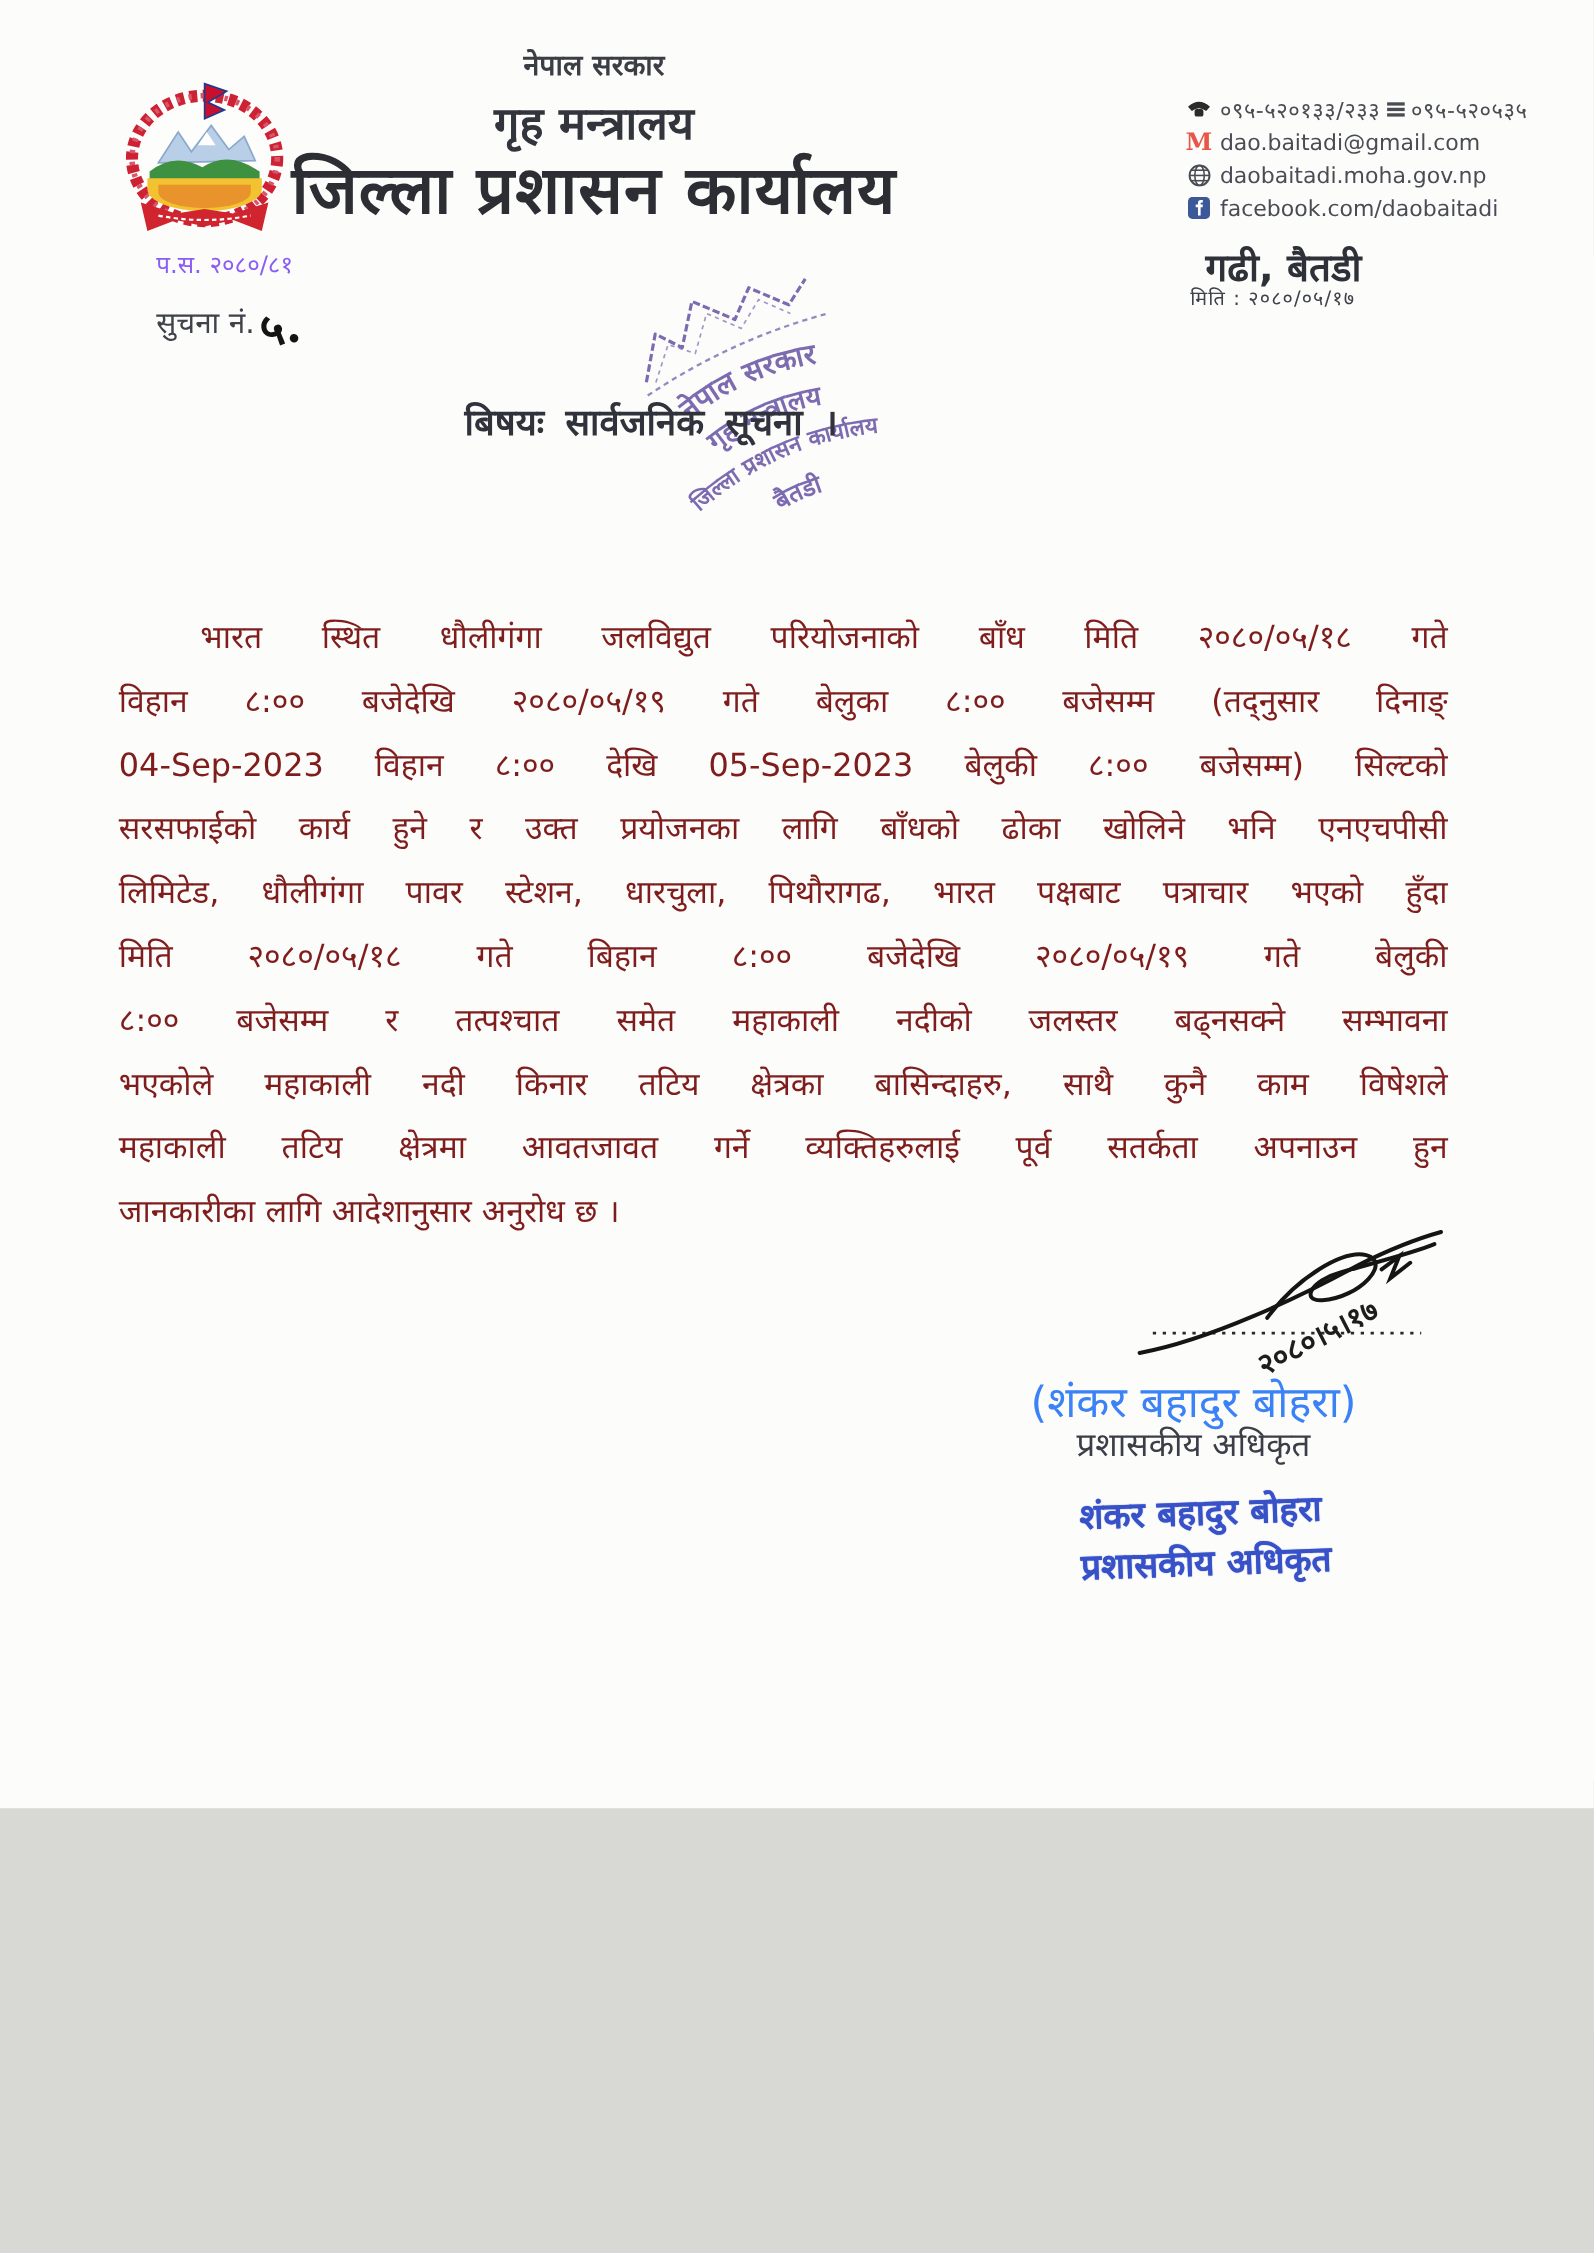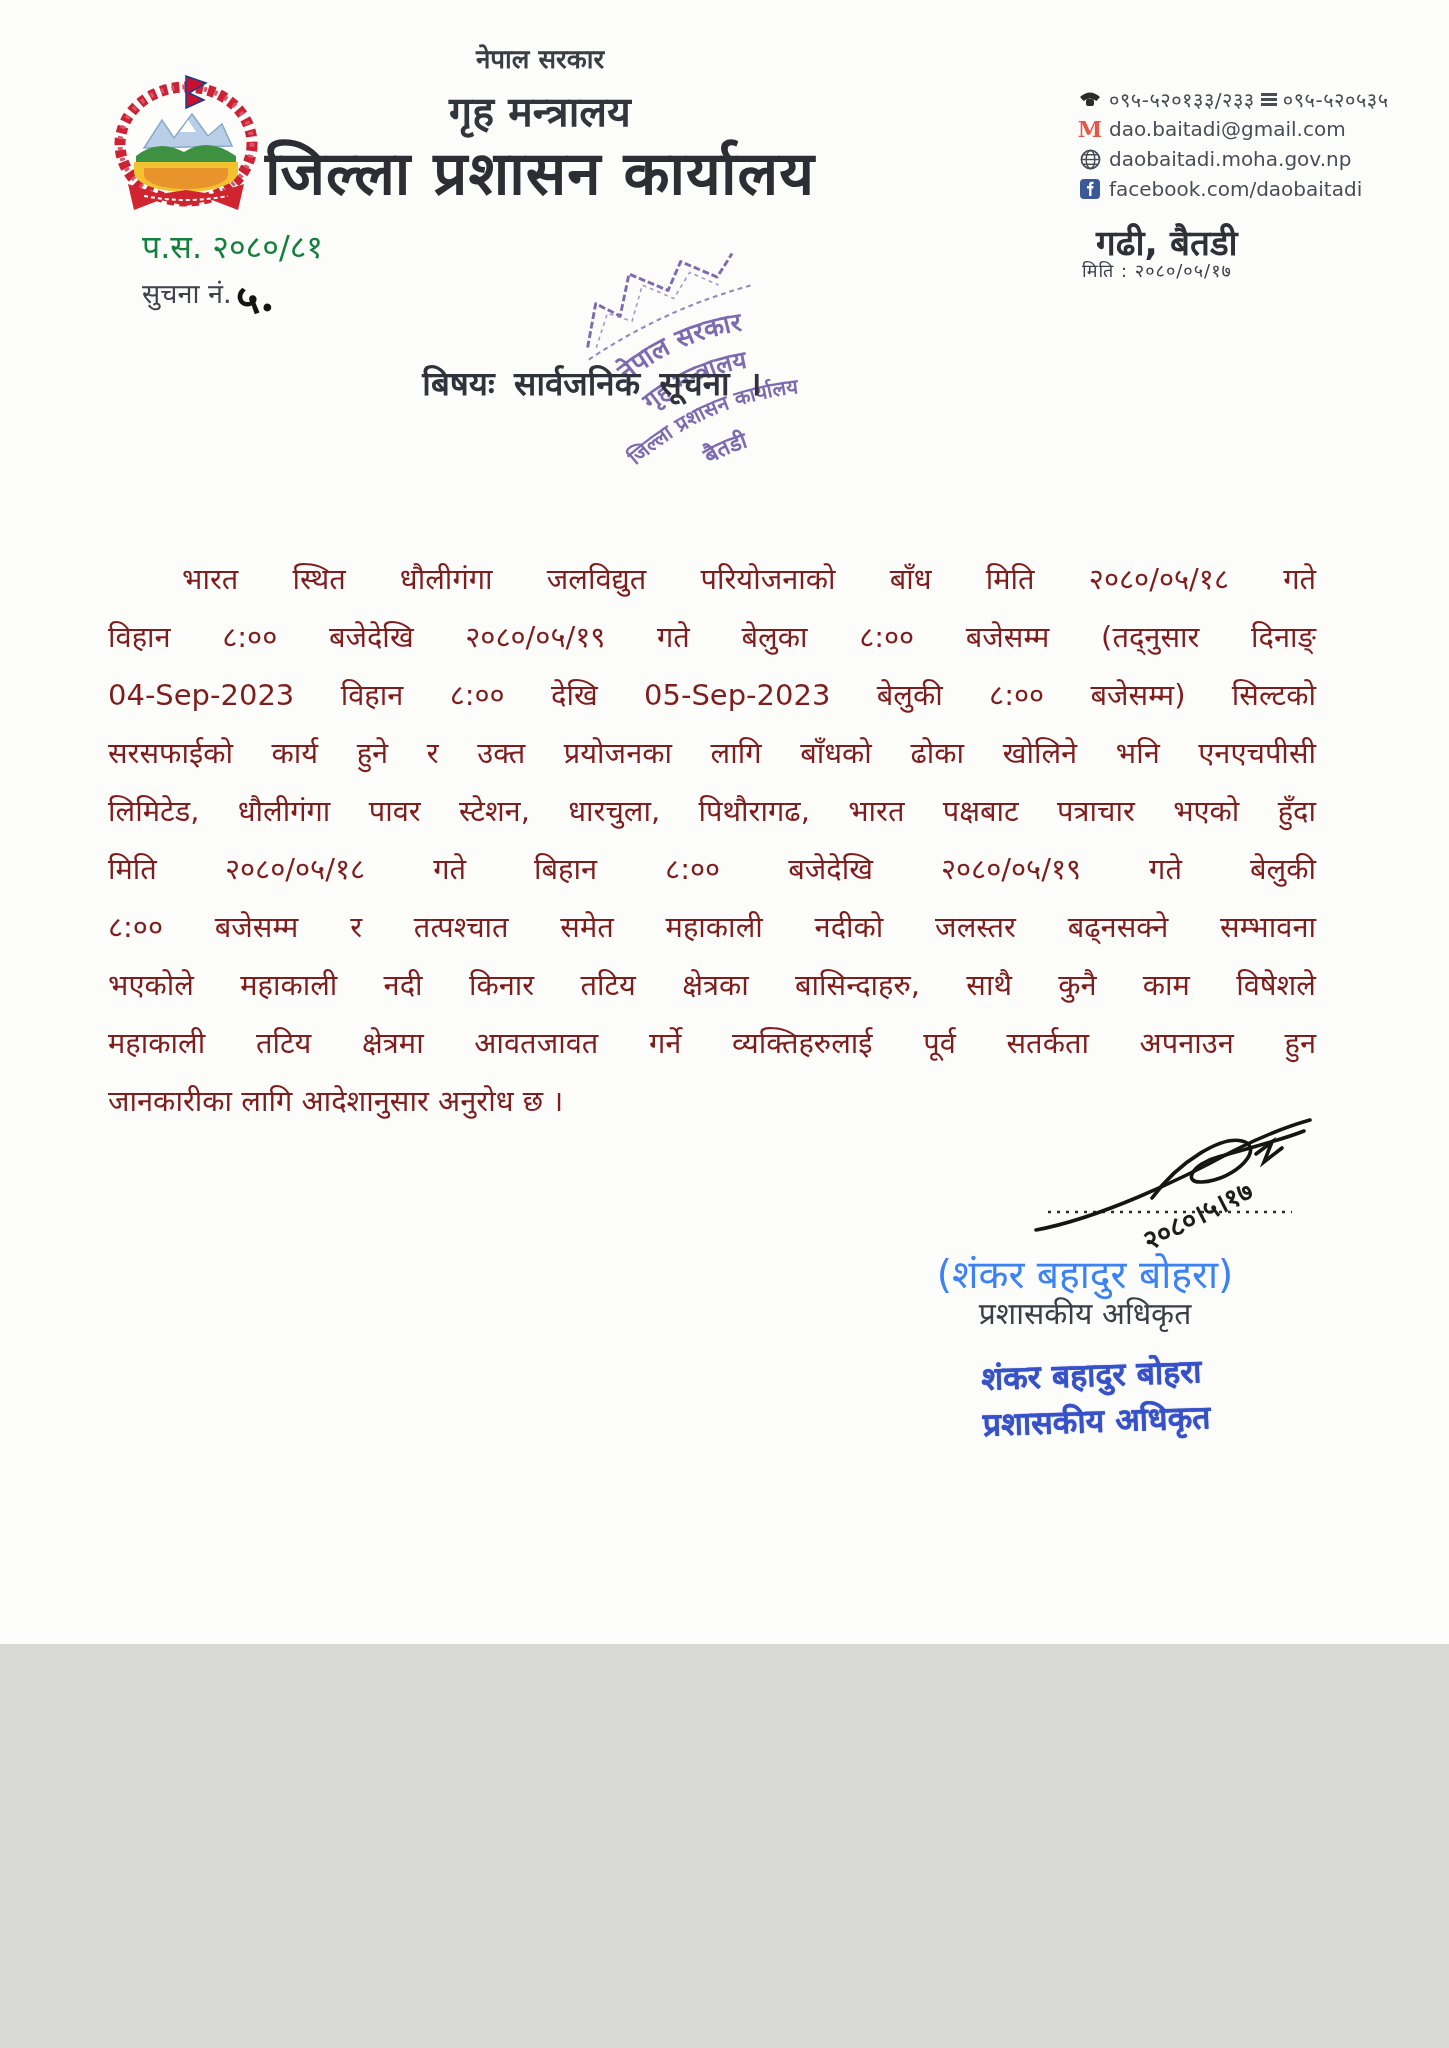--- a/index.html
+++ b/index.html
@@ -20,21 +20,21 @@
   .contact{position:absolute;left:1078px;top:84px;font-size:20px;color:#4a4c55;text-align:right;}
   .contact .row{display:flex;align-items:center;height:30px;white-space:nowrap;}
   .cicon{display:inline-flex;width:24px;height:22px;align-items:center;justify-content:center;margin-right:7px;flex:0 0 24px;}
   .gmail-m{color:#e8564a;font-weight:700;font-size:22px;font-family:"DejaVu Serif",serif;}
   .phone-row .num{letter-spacing:0.5px;}
   .fax-sep{display:inline-block;margin:0 6px;}
   .fax-sep i{display:block;width:16px;height:3px;background:#4a4c55;margin:2px 0;}
   .addr{position:absolute;left:1096px;top:218px;font-size:35px;font-weight:700;color:#2f3138;}
 
   
-  .refnum{position:absolute;left:142px;top:224px;font-size:32px;color:#15803d;}
+  .refnum{position:absolute;left:142px;top:224px;font-size:22px;color:#8b5cf6;}
   .notice-line{position:absolute;left:142px;top:268px;font-size:27px;color:#3f414b;}
   .hand-num{display:inline-block;font-size:42px;font-weight:700;color:#141414;
     transform:rotate(-10deg);vertical-align:-10px;margin-left:4px;
     font-family:"DejaVu Serif",serif;}
   .dateline{position:absolute;left:1082px;top:258px;font-size:18px;color:#3f414b;letter-spacing:1px;}
 
   
   .round-stamp{position:absolute;left:540px;top:212px;opacity:.88;}
 
   

